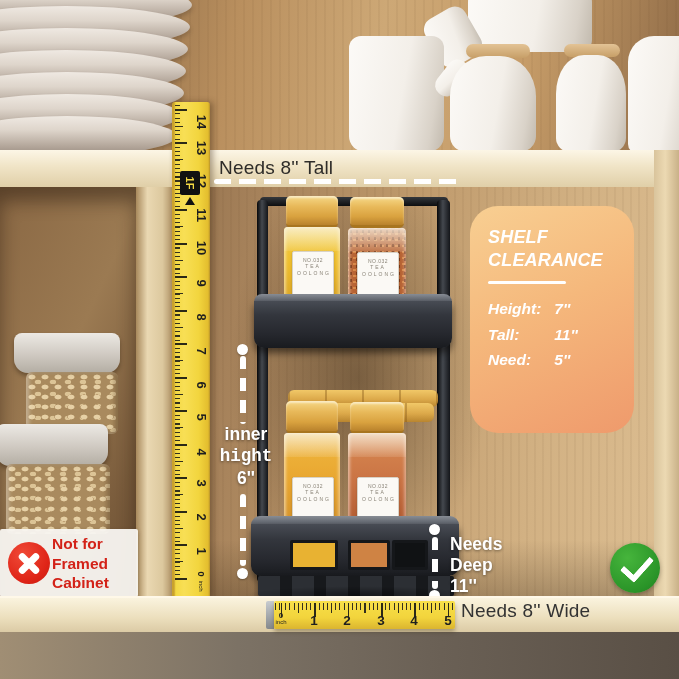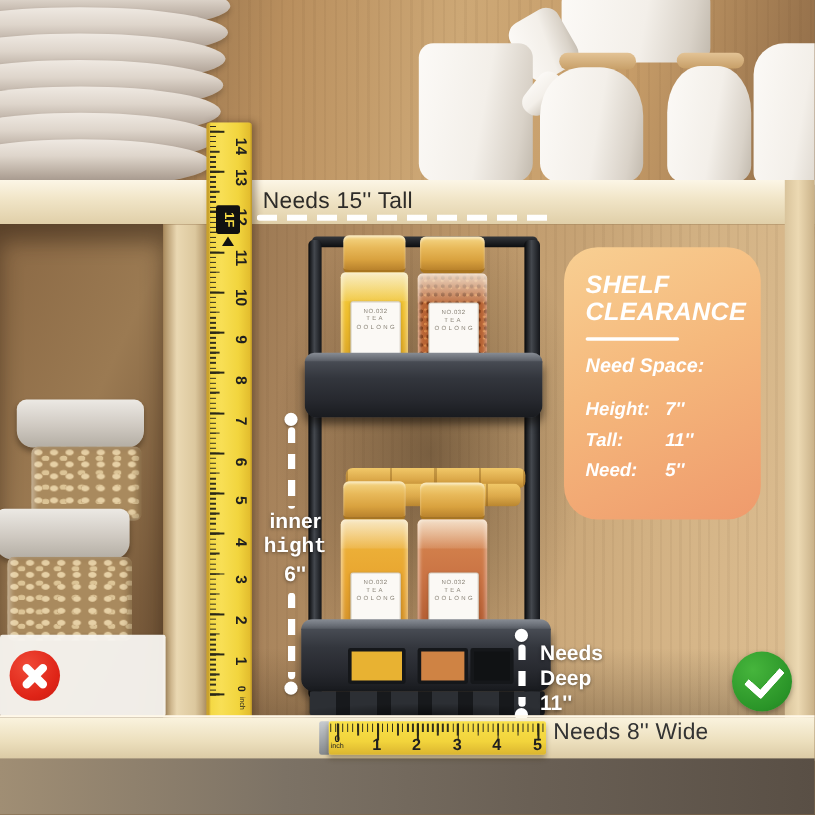--- a/index.html
+++ b/index.html
@@ -116,21 +116,21 @@
   .ann-dark{color:#2e2c29;font-size:19px;font-weight:400;letter-spacing:.2px;}
   .ann-white{color:#fff;font-weight:700;text-shadow:0 1px 3px rgba(0,0,0,.45);}
   .hdash{height:5px;border-radius:3px;
     background:repeating-linear-gradient(to right,#fff 0 17px,transparent 17px 25px);}
   .vdash{width:6px;border-radius:3px;
     background:repeating-linear-gradient(to bottom,#fff 0 13px,transparent 13px 22px);}
   .dot{width:11px;height:11px;border-radius:50%;background:#fff;box-shadow:0 1px 2px rgba(0,0,0,.3);}
   .clearance-card{left:470px;top:206px;width:164px;height:227px;border-radius:28px;
     background:linear-gradient(155deg,#f8cf92 0%,#f5b87c 45%,#ef9a6c 100%);
     box-sizing:border-box;padding:20px 18px;color:#fff;font-style:italic;}
-  .card-title{font-size:21px;font-weight:800;line-height:23px;letter-spacing:.2px;}
+  .card-title{font-size:18px;font-weight:800;line-height:23px;letter-spacing:.2px;}
   .card-divider{width:78px;height:3px;background:#fff;border-radius:2px;margin:9px 0 12px;}
   .card-subtitle{font-size:16.5px;font-weight:700;margin-bottom:14px;}
   .spec-row{font-size:15.5px;font-weight:700;line-height:25.5px;}
   .spec-row .lbl{display:inline-block;width:62px;}
   .notfor-badge{left:0;top:529px;width:138px;height:68px;background:rgba(248,246,241,.95);
     border-radius:2px;box-shadow:0 2px 4px rgba(40,28,15,.3);}
   .red-circle{left:8px;top:13px;width:42px;height:42px;border-radius:50%;
     background:radial-gradient(circle at 35% 30%,#f04a37,#df2417 65%,#c61b10);}
   .x-bar{left:8px;top:17.5px;width:26px;height:7px;background:#fff;border-radius:3.5px;}
   .notfor-text{left:52px;top:5px;color:#d32218;font-size:15.5px;font-weight:600;line-height:19.5px;}
@@ -269,58 +269,62 @@
     <span class="abs vr-num" style="top:509px;">2</span>
     <span class="abs vr-num" style="top:543px;">1</span>
     <span class="abs vr-num" style="top:566px;font-size:9px;">0</span>
     <span class="abs vr-num" style="top:578px;font-size:6px;font-weight:400;">inch</span>
     <div class="abs foot-box">
       <span>1F</span>
     </div>
     <div class="abs foot-arrow"></div>
   </div>
 
-  <span class="abs ann-dark" style="left:219px;top:157px;">Needs 15'' Tall</span>
+  <span class="abs ann-dark" style="left:219px;top:157px;">Needs 8'' Tall</span>
   <div class="abs hdash" style="left:214px;top:179px;width:244px;"></div>
 
   <div>
     <div class="abs dot" style="left:237px;top:344px;"></div>
     <div class="abs vdash" style="left:240px;top:356px;height:68px;"></div>
     <div class="abs ann-white" style="left:208px;top:423px;width:76px;text-align:center;font-size:17.5px;line-height:22px;">
       <span style="display:block;">inner</span>
       <span style="display:block;font-family:Liberation Mono, monospace;">hight</span>
       <span style="display:block;">6''</span>
     </div>
     <div class="abs vdash" style="left:240px;top:494px;height:72px;"></div>
     <div class="abs dot" style="left:237px;top:568px;"></div>
   </div>
 
   <div class="abs clearance-card">
     <div class="card-title">SHELF</div>
     <div class="card-title">CLEARANCE</div>
     <div class="card-divider"></div>
-    <div class="card-subtitle">Need Space:</div>
     <div class="spec-row">
       <span class="lbl">Height:</span>
       <span>7''</span>
     </div>
     <div class="spec-row">
       <span class="lbl">Tall:</span>
       <span>11''</span>
     </div>
     <div class="spec-row">
       <span class="lbl">Need:</span>
       <span>5''</span>
     </div>
   </div>
 
   <div class="abs notfor-badge">
     <div class="abs red-circle">
       <div class="abs x-bar" style="transform:rotate(45deg);"></div>
       <div class="abs x-bar" style="transform:rotate(-45deg);"></div>
+    </div>
+    <div class="abs notfor-text">
+      <div>Not for</div>
+      <div>Framed</div>
+      <div>Cabinet</div>
     </div>
   </div>
 
   <div>
     <div class="abs dot" style="left:429px;top:524px;"></div>
     <div class="abs vdash" style="left:432px;top:537px;height:52px;"></div>
     <div class="abs dot" style="left:429px;top:590px;"></div>
     <div class="abs ann-white" style="left:450px;top:534px;font-size:17.5px;line-height:21px;">
       <div>Needs</div>
       <div>Deep</div>

